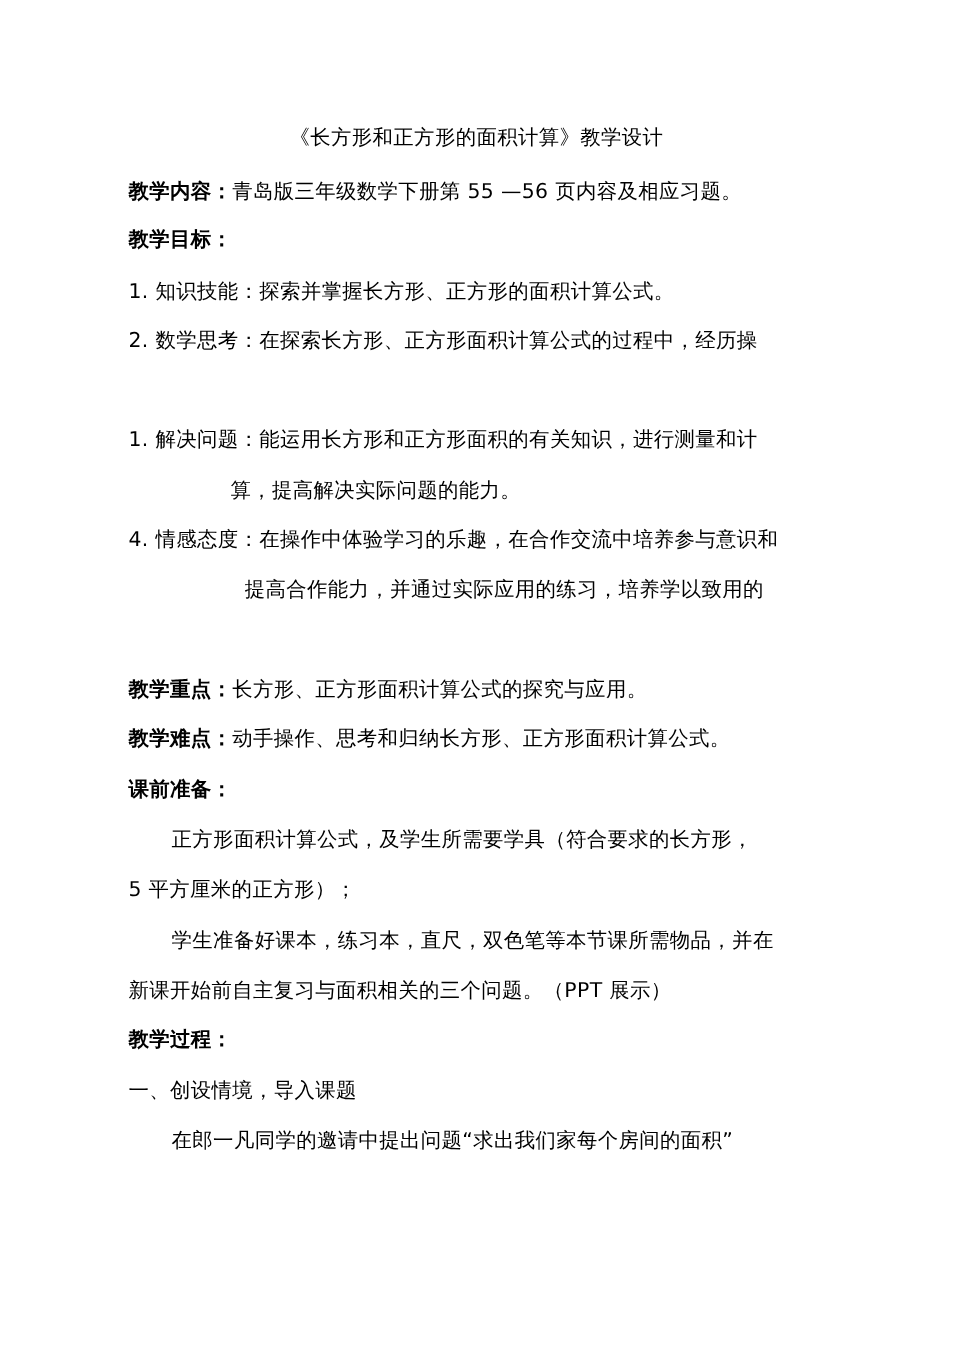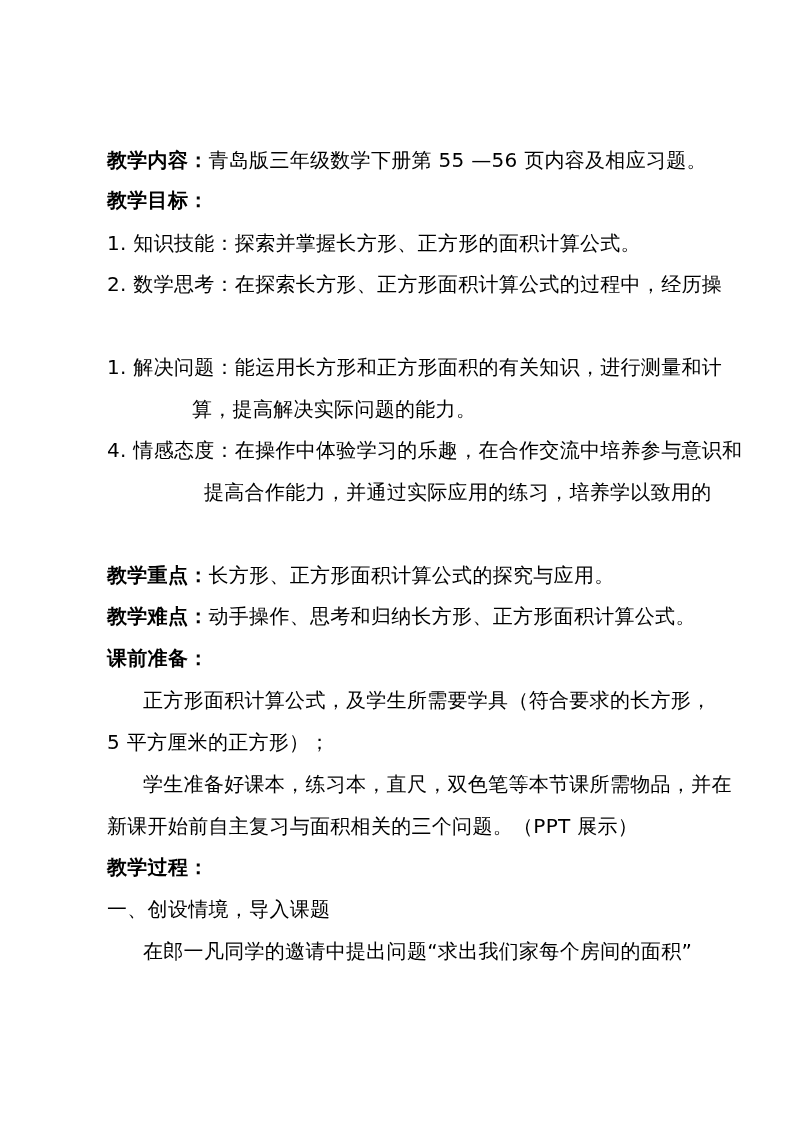--- a/index.html
+++ b/index.html
@@ -1,31 +1,32 @@
 <!DOCTYPE html>
 <html><head>
 <meta charset="utf-8">
 <style>
   html, body { margin: 0; padding: 0; background: #ffffff; }
   body { width: 794px; height: 1123px; position: relative; overflow: hidden;
          font-family: "DejaVu Sans", "Liberation Sans", sans-serif; color: #000; }
   .page { position: absolute; left: 0; top: 0; width: 794px; height: 1123px; background: #fff; }
-  .line { position: absolute; left: 107px; font-size: 20px; line-height: 22px; white-space: nowrap; letter-spacing: 0.3px; }
+  .line { position: absolute; left: 107px; font-size: 17px; line-height: 22px; white-space: nowrap; letter-spacing: 0.3px; }
   .title { left: 0; width: 794px; text-align: center; top: 104px; font-size: 17px; }
   .b { font-weight: bold; }
   .indent2 { left: 143px; }
   .hang2 { left: 204px; }
   .hang3 { left: 192px; }
   .hang4 { left: 204px; }
 </style>
 </head>
 <body>
 
 <div class="page">
 
+  <div class="line title">《长方形和正方形的面积计算》教学设计</div>
 
   <div class="line" style="top:149px">
     <span class="b">教学内容：</span><span>青岛版三年级数学下册第 55 —56 页内容及相应习题。</span>
   </div>
 
   <div class="line b" style="top:189px">教学目标：</div>
 
   <div class="line" style="top:232px">
     <span>1. 知识技能：</span><span>探索并掌握长方形、正方形的面积计算公式。</span>
   </div>

